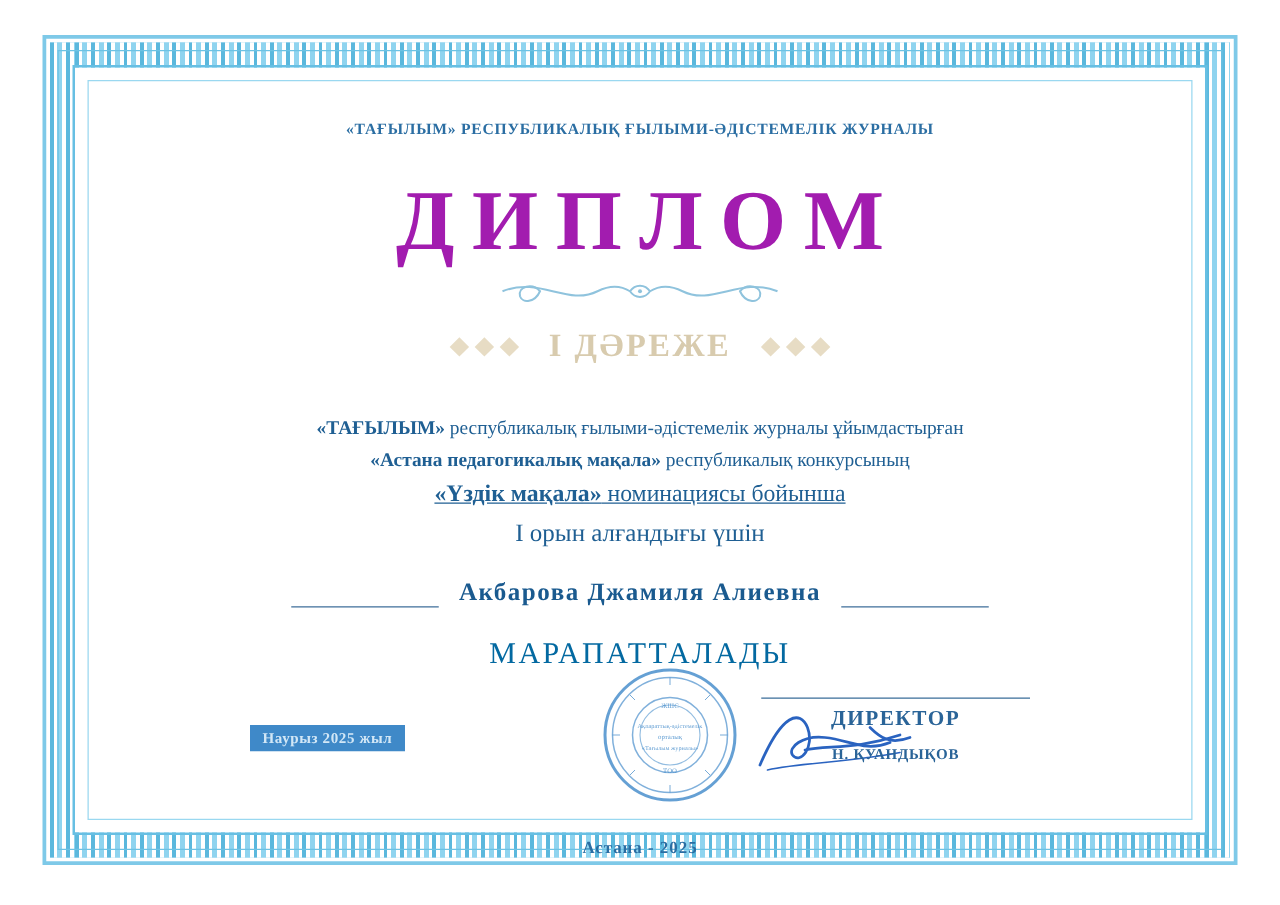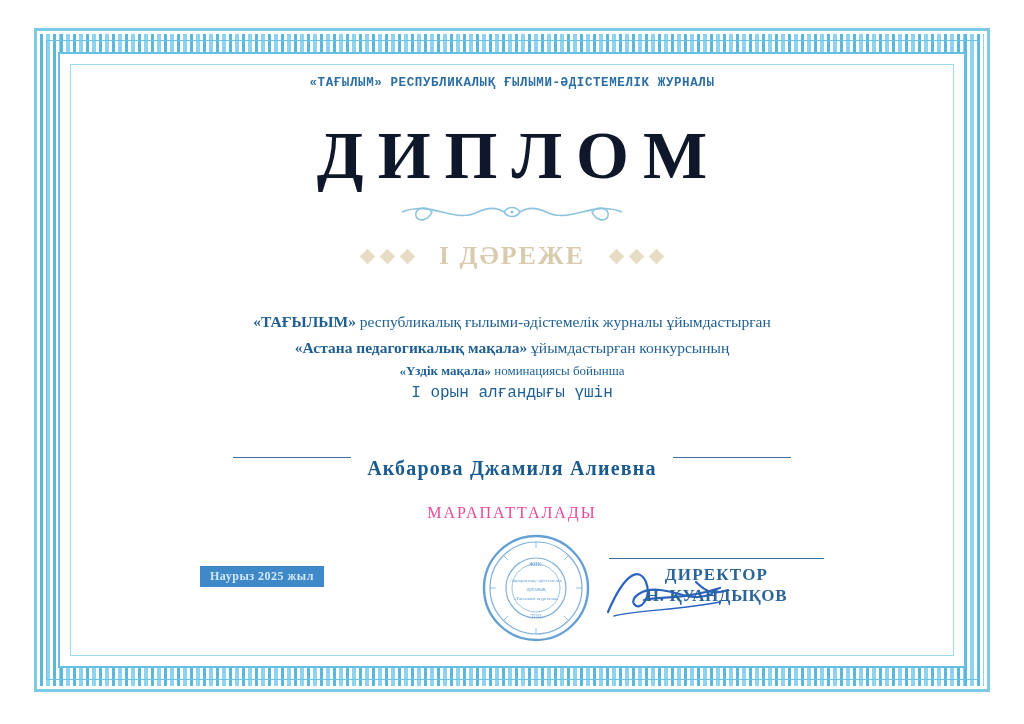--- a/index.html
+++ b/index.html
@@ -95,34 +95,34 @@
     position: absolute;
     left: 80px;
     top: 74px;
     right: 80px;
     bottom: 78px;
     text-align: center;
     color: #1e6fa8;
   }
 
   .journal-line {
-    margin-top: 2px;
+    margin-top: 22px;
     font-size: 12.5px;
     font-weight: bold;
     letter-spacing: 0.6px;
     color: #2b6ea3;
-    font-family: Liberation Mono, monospace;
+    font-family: Liberation Serif, serif;
   }
 
   .diploma-title {
     margin-top: 30px;
     font-size: 68px;
     font-weight: bold;
     letter-spacing: 14px;
-    color: #0f172a;
+    color: #a21caf;
     font-family: "Liberation Serif", serif;
     text-indent: 14px;
     line-height: 1.05;
   }
 
   .flourish {
     margin-top: 6px;
     height: 30px;
     color: #8fc3dd;
     display: flex;
@@ -161,66 +161,66 @@
 
   .body-block {
     margin-top: 38px;
     line-height: 1.62;
     font-size: 15.5px;
     color: #1f5f93;
     font-family: "Liberation Serif", serif;
   }
   .body-block .l1 { font-size: 15.5px; }
   .body-block .l2 { font-size: 15.5px; }
-  .body-block .l3 { font-size: 13px; }
-  .body-block .l4 { font-size: 16px; font-family: Liberation Mono, monospace; }
+  .body-block .l3 { font-size: 19px; text-decoration: underline; }
+  .body-block .l4 { font-size: 20px; }
   .body-block b { font-weight: bold; }
 
   .recipient-wrap {
-    margin-top: 50px;
+    margin-top: 19px;
     display: flex;
-    align-items: flex-start;
+    align-items: flex-end;
     justify-content: center;
   }
   .rule {
     height: 1px;
     background: #3f6f9a;
     width: 118px;
   }
   .recipient {
     font-size: 20px;
     font-weight: bold;
     letter-spacing: 1.2px;
     color: #1a5a8f;
     padding: 0 16px;
     white-space: nowrap;
     font-family: "Liberation Serif", serif;
   }
 
   .awarded {
     margin-top: 24px;
-    font-size: 16px;
+    font-size: 24px;
     letter-spacing: 2px;
-    color: #ec4899;
+    color: #0369a1;
     font-family: "Liberation Serif", serif;
   }
 
   
   .footer {
     position: absolute;
     left: 20px;
     right: 20px;
     top: 458px;
     height: 130px;
   }
 
   .date-badge {
     position: absolute;
     left: 100px;
-    top: 34px;
+    top: 48px;
     background: #2f7fc4;
     color: #cfe6f6;
     font-size: 12px;
     font-weight: bold;
     padding: 3px 10px;
     letter-spacing: 0.5px;
     font-family: "Liberation Serif", serif;
     opacity: 0.92;
   }
 
@@ -257,22 +257,22 @@
   }
   .director-title {
     margin-top: 6px;
     font-size: 17px;
     font-weight: bold;
     letter-spacing: 1.2px;
     color: #2a6498;
     font-family: "Liberation Serif", serif;
   }
   .director-name {
-    margin-top: 1px;
-    font-size: 17px;
+    margin-top: 11px;
+    font-size: 12px;
     font-weight: bold;
     letter-spacing: 0.6px;
     color: #2a6498;
     font-family: "Liberation Serif", serif;
   }
 
   .city-year {
     position: absolute;
     left: 0;
     right: 0;
@@ -326,21 +326,21 @@
           <i></i>
           <i></i>
       </div>
     </div>
 
     <div class="body-block">
       <div class="l1">
         <b>«ТАҒЫЛЫМ»</b><span> республикалық ғылыми-әдістемелік журналы ұйымдастырған</span>
       </div>
       <div class="l2">
-        <b>«Астана педагогикалық мақала»</b><span> ұйымдастырған конкурсының</span>
+        <b>«Астана педагогикалық мақала»</b><span> республикалық конкурсының</span>
       </div>
       <div class="l3">
         <b>«Үздік мақала»</b><span> номинациясы бойынша</span>
       </div>
       <div class="l4">I орын алғандығы үшін</div>
     </div>
 
     <div class="recipient-wrap">
       <div class="rule"></div>
       <div class="recipient">Акбарова Джамиля Алиевна</div>
@@ -381,16 +381,17 @@
           <path d="M14 56 C 40 50, 80 50, 120 42" stroke-width="1.3"></path>
         </svg>
       </div>
 
       <div class="director-block">
         <div class="director-rule"></div>
         <div class="director-title">ДИРЕКТОР</div>
         <div class="director-name">Н. ҚУАНДЫҚОВ</div>
       </div>
 
+      <div class="city-year">Астана - 2025</div>
     </div>
 
   </div>
 </div>
 
 </body></html>

